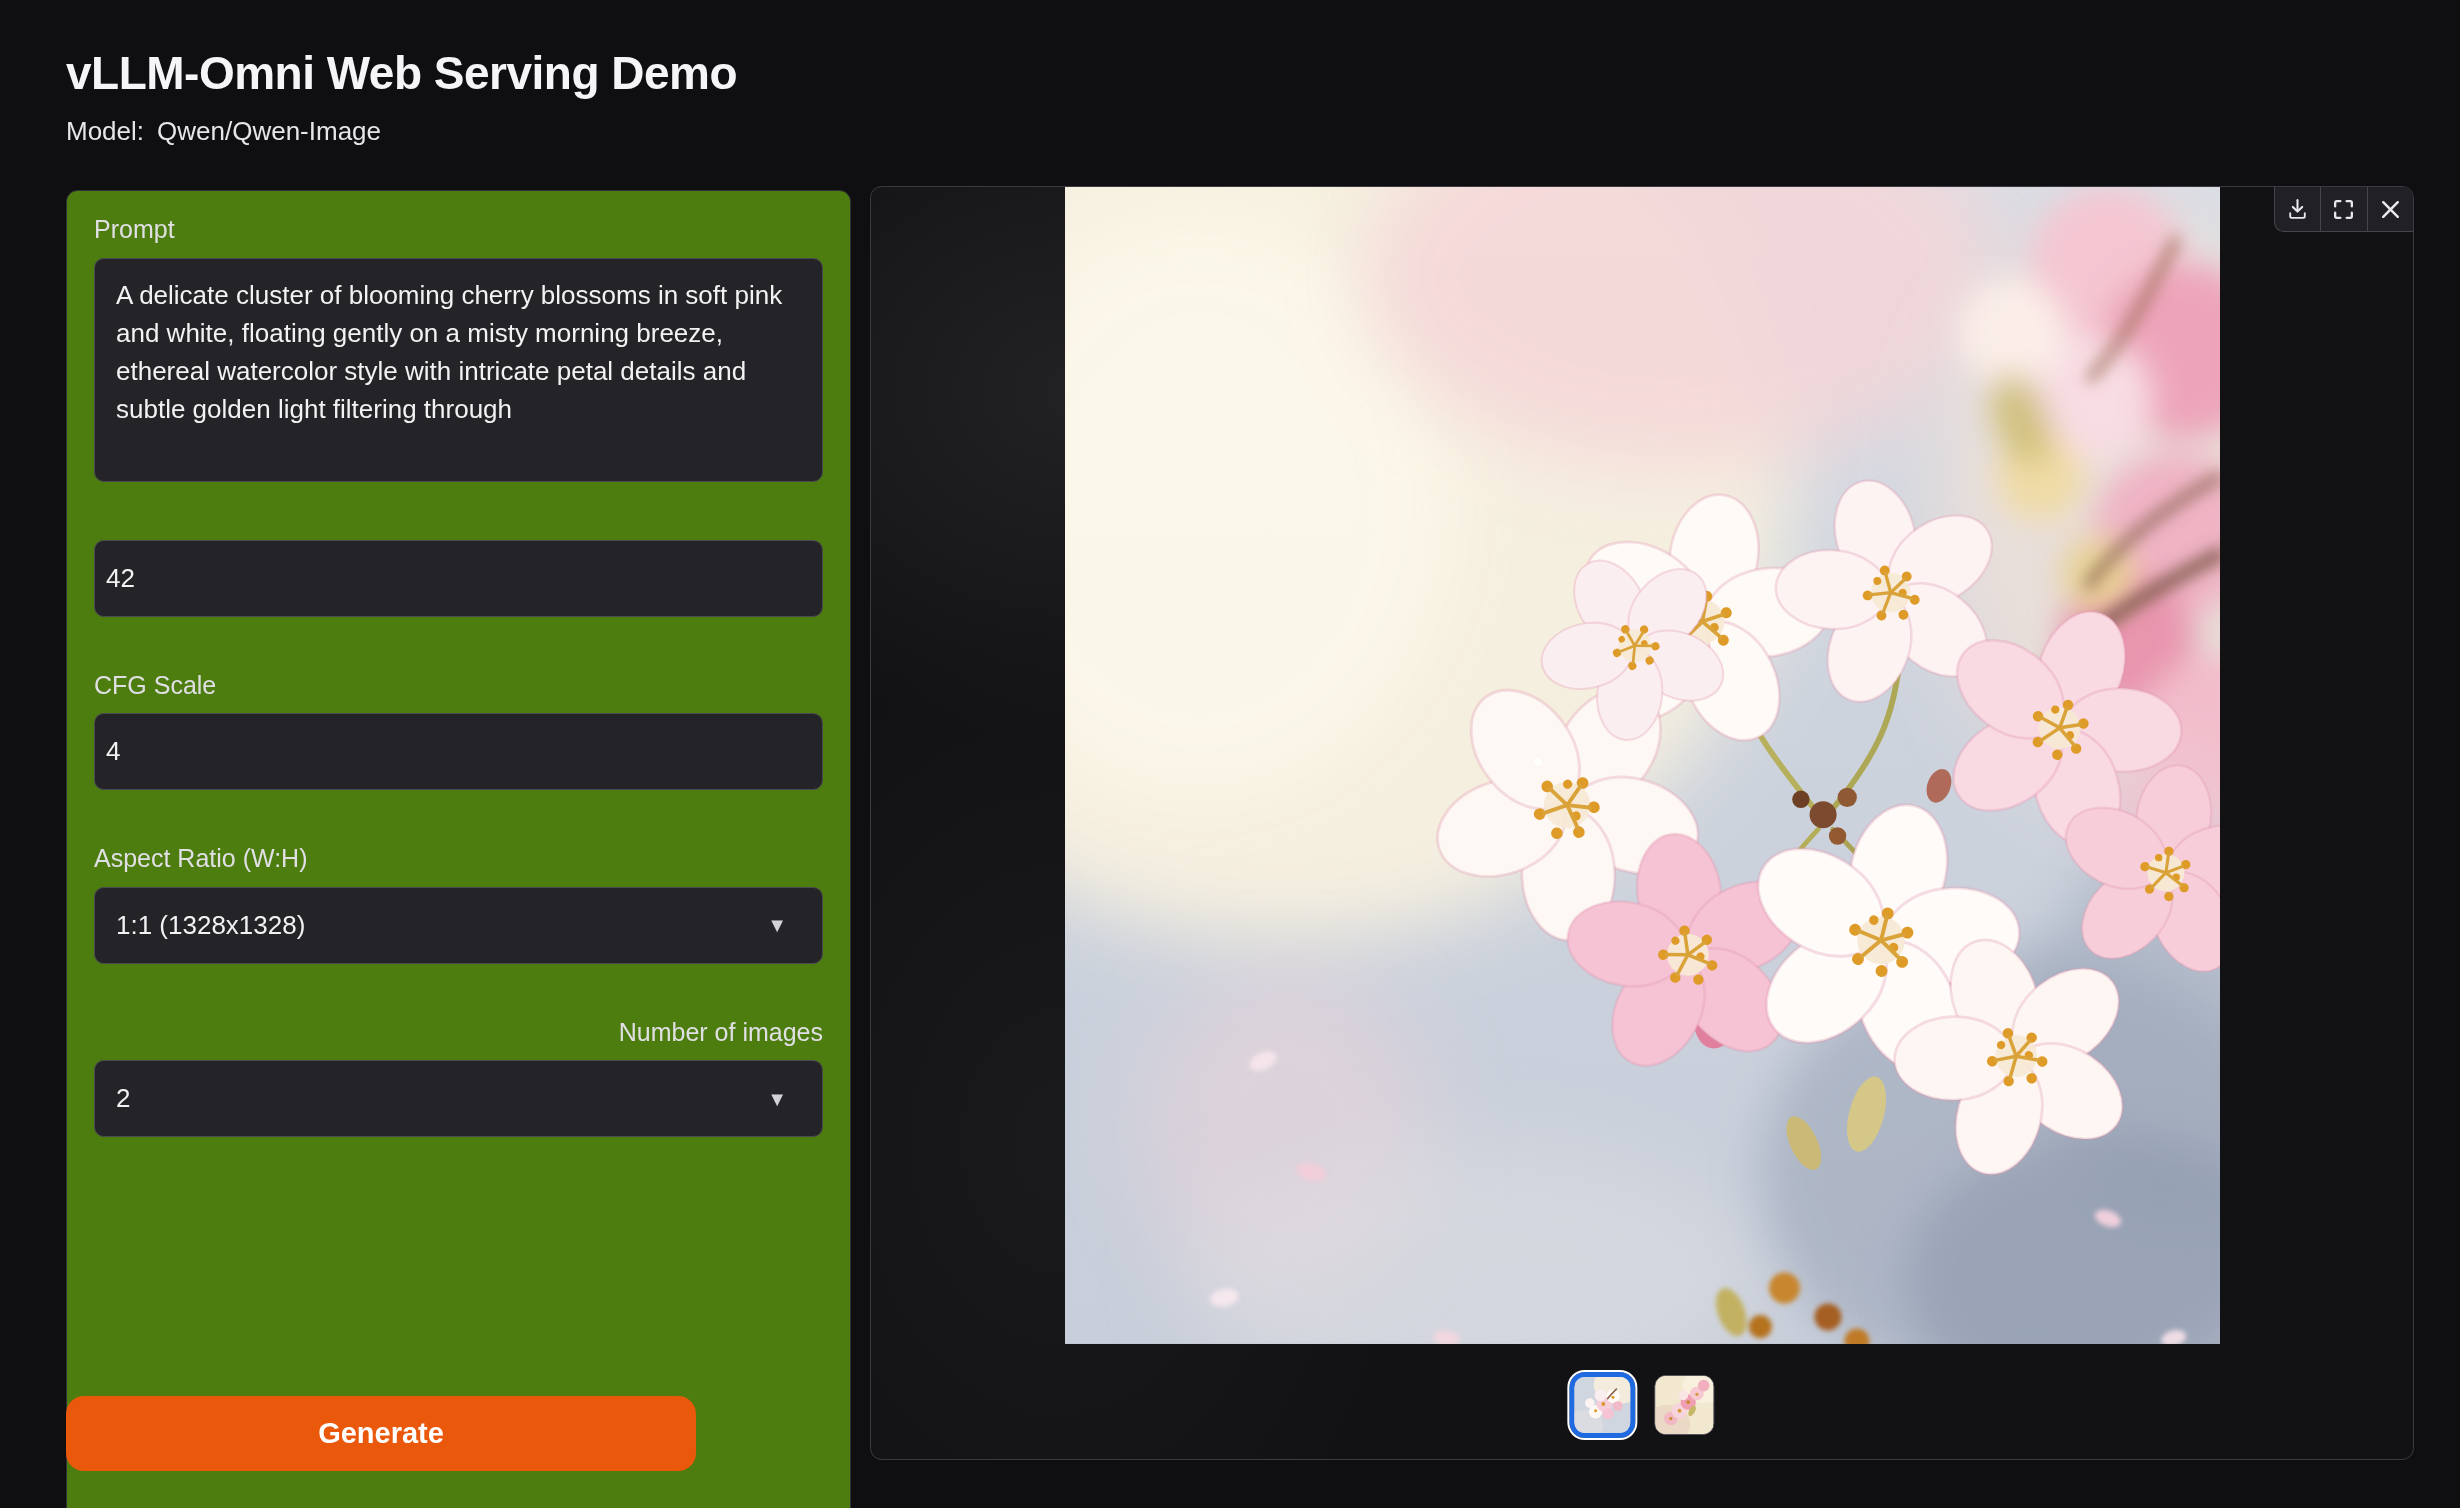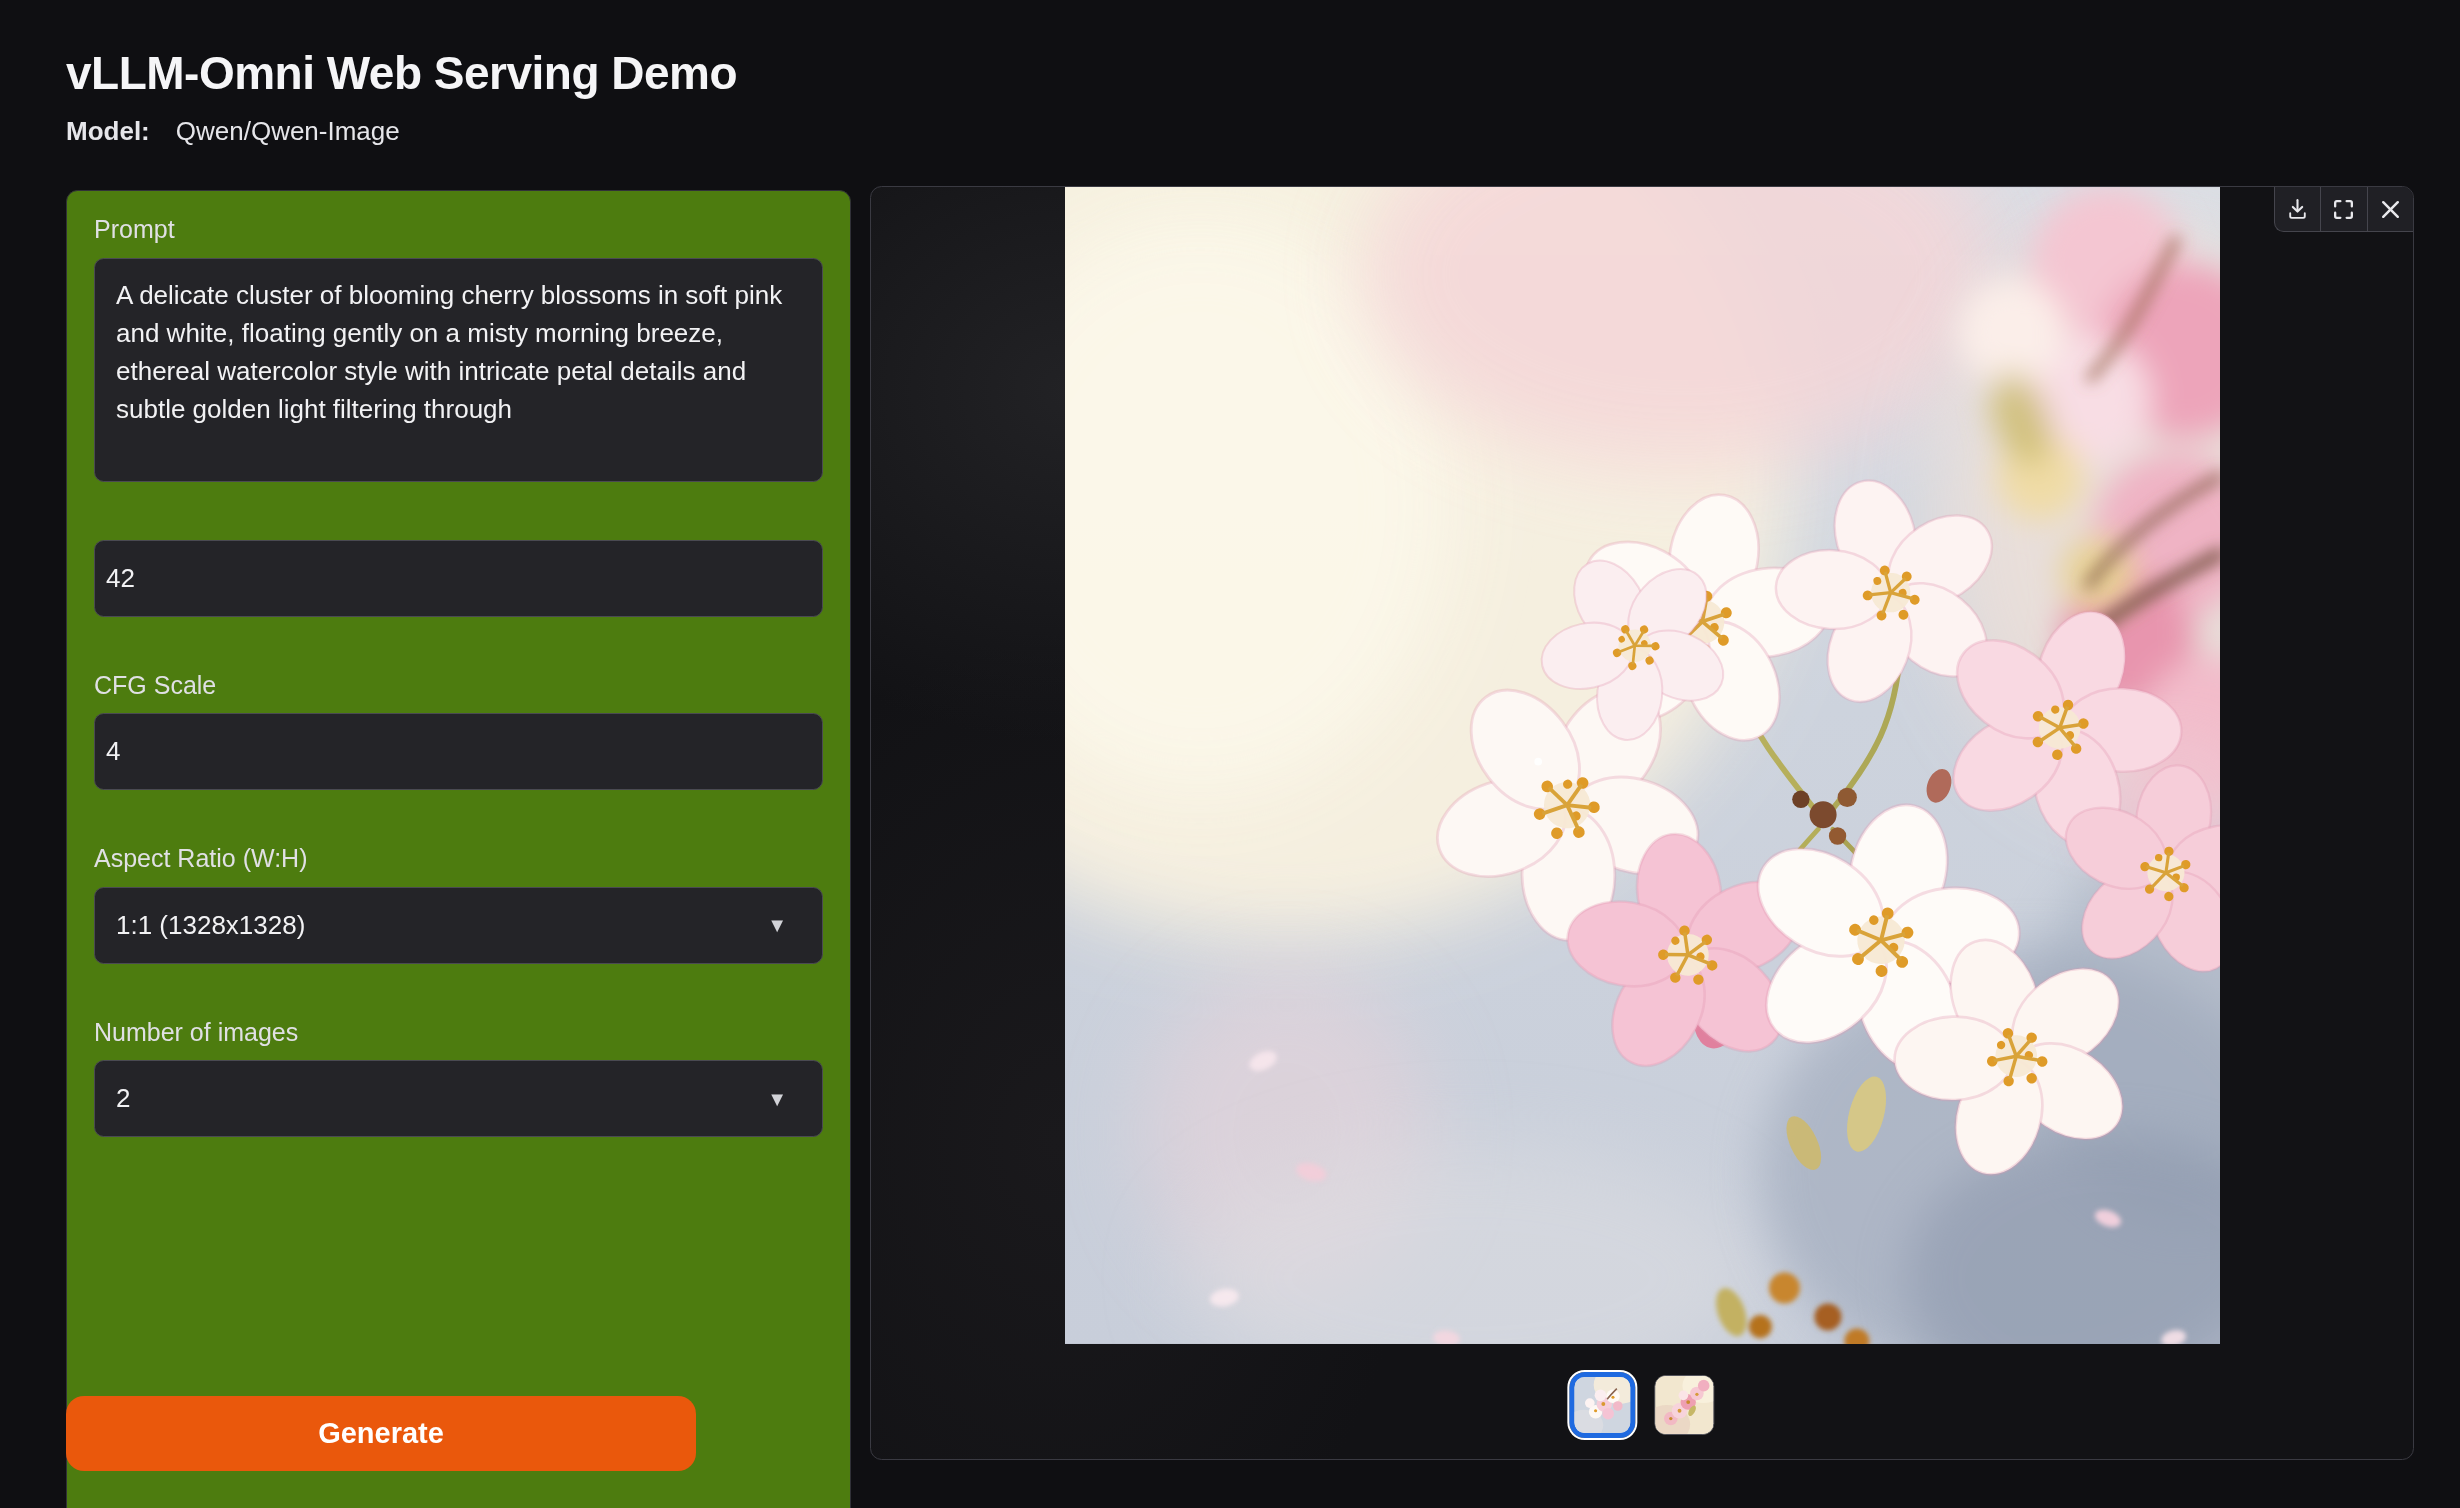--- a/index.html
+++ b/index.html
@@ -2,28 +2,28 @@
 <html><head>
 <meta charset="utf-8">
 <style>
   html,body{margin:0;padding:0;background:#0f0f12;}
   body{width:2460px;height:1508px;position:relative;overflow:hidden;
        font-family:"Liberation Sans",sans-serif;color:#e8e8ea;}
 
   .page-title{position:absolute;left:66px;top:13.5px;font-size:46px;line-height:58px;
               font-weight:700;color:#f5f5f7;letter-spacing:-0.5px;}
   .model-line{position:absolute;left:66px;top:116px;font-size:26px;color:#e6e6ea;}
-  .model-line b{font-weight:700;margin-right:26px;}
+  .model-line b{font-weight:400;margin-right:13px;}
 
   .card{position:absolute;left:66px;top:190px;width:785px;height:1502px;box-sizing:border-box;
         background:#4d7c0f;border:1px solid #313138;border-radius:11.6px;padding:24px 27px;}
 
   .field-label{font-size:25px;line-height:29px;color:#e0e0e4;margin:0 0 13.5px 0;}
   .grp{margin-bottom:54px;}
-  .grp:last-child{margin-bottom:0;}
+  .grp:last-child{margin-bottom:0;text-align:right;}
 
   .tbox, .ibox, .sbox{box-sizing:border-box;width:100%;background:#242428;
         border:1.4px solid #4a4a52;border-radius:9.7px;color:#f2f2f4;
         font-family:"Liberation Sans",sans-serif;font-size:26px;}
   .tbox{height:224px;resize:none;padding:17.4px 21px;line-height:38px;outline:none;}
   .ibox{height:77px;padding:0 11px;outline:none;}
   .sbox{height:77px;display:flex;align-items:center;padding:0 21px;position:relative;cursor:pointer;}
   .sbox .chev{position:absolute;right:35px;top:50%;transform:translateY(-50%);
         font-size:20px;color:#d2d3d8;}
 

